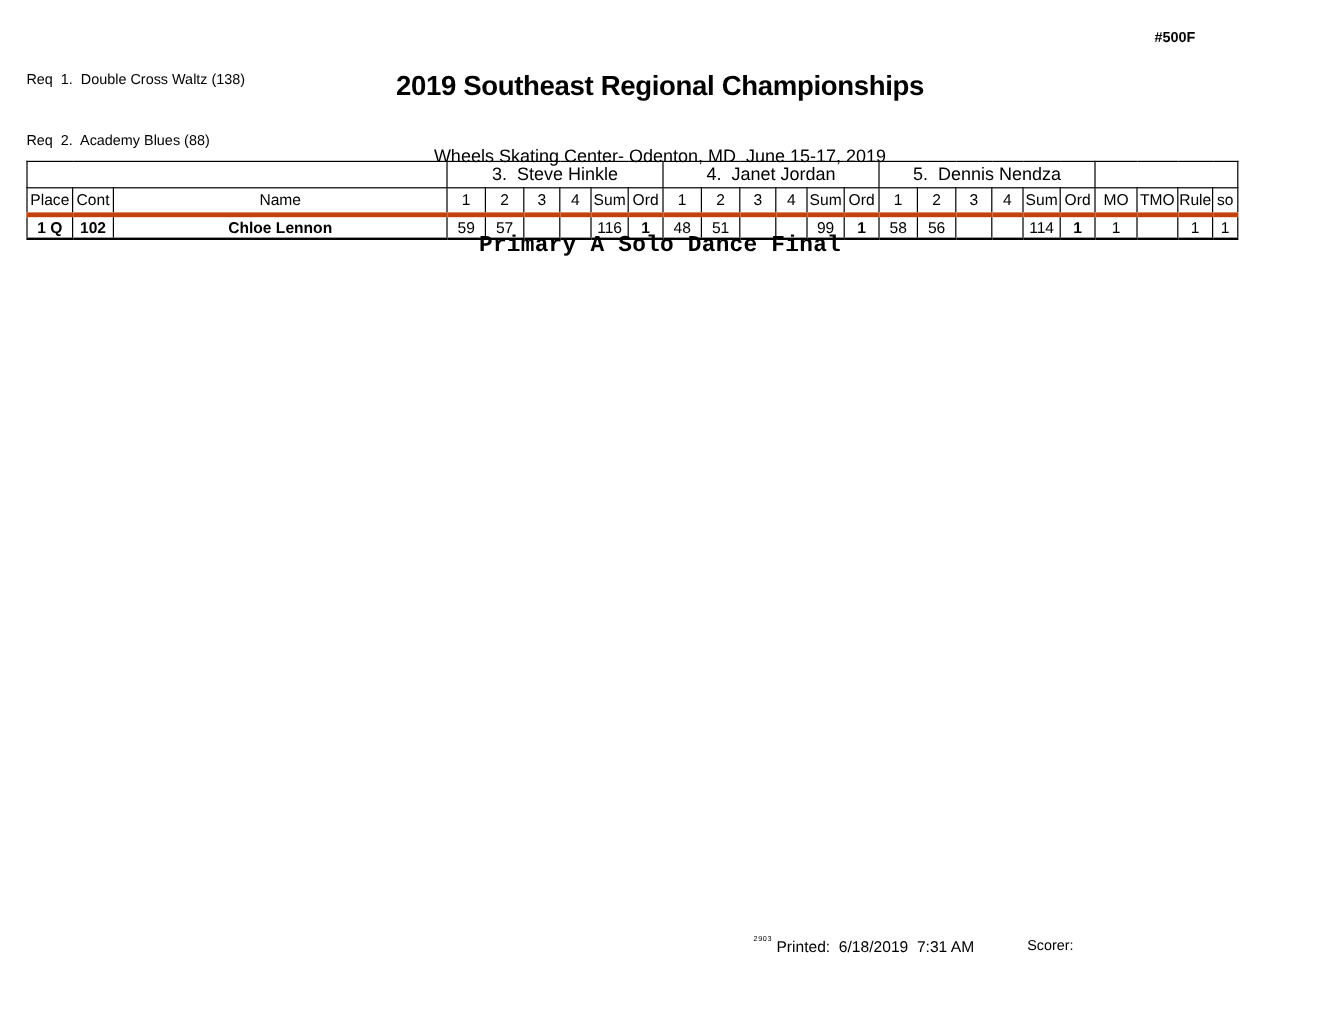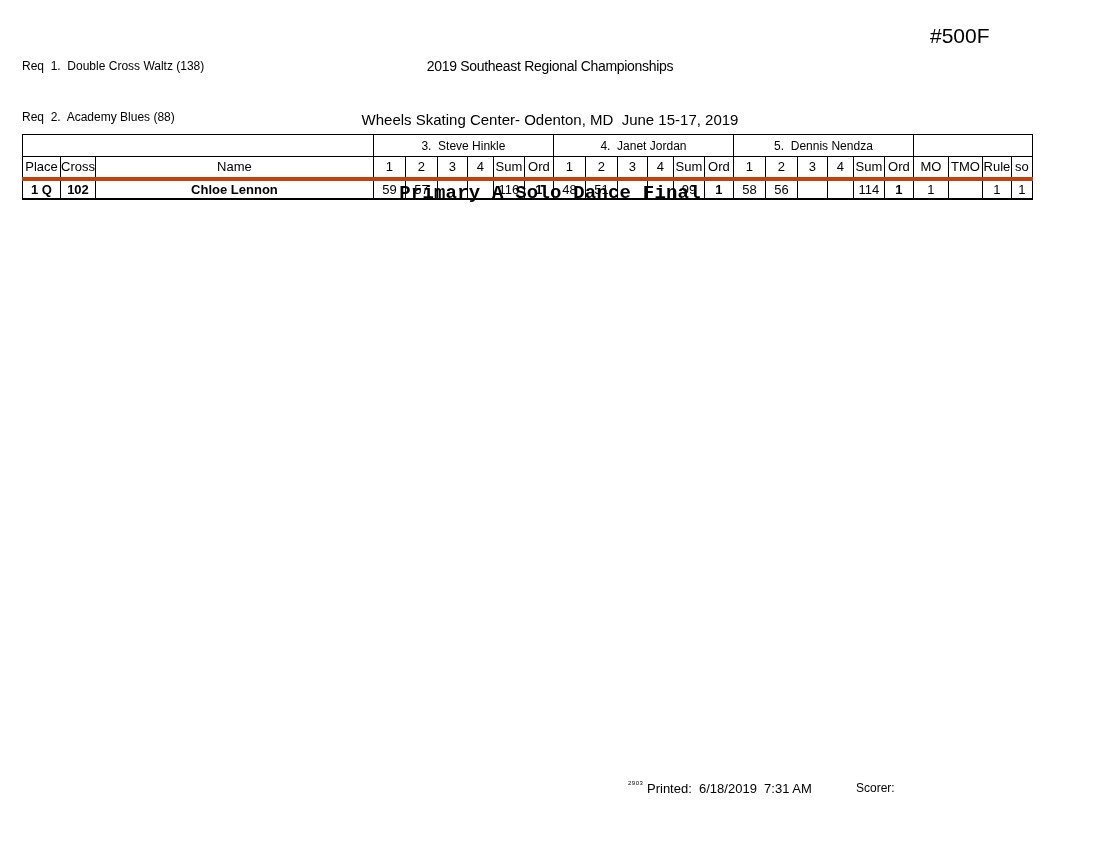--- a/index.html
+++ b/index.html
@@ -9,43 +9,43 @@
     width:1100px; height:850px;
     background:#ffffff;
     font-family:"Liberation Sans","DejaVu Sans",sans-serif;
     color:#000000;
     overflow:hidden;
   }
 
   
   .req-block { position:absolute; left:22px; top:24px; font-size:12px; line-height:17px; white-space:pre; }
   .center-head { position:absolute; left:0; right:0; top:22px; text-align:center; white-space:pre; }
-  .h-title  { font-size:14px; font-weight:normal; letter-spacing:-0.3px; }
+  .h-title  { font-size:23px; font-weight:bold; letter-spacing:-0.3px; }
   .h-venue  { font-size:15px; margin-top:1px; }
   .h-event  { font-size:19px; font-weight:bold; margin-top:18px; letter-spacing:0.2px;font-family:Liberation Mono, monospace; }
   .h-report { font-size:17px; margin-top:3px; }
-  .event-code { position:absolute; left:930px; top:24px; font-size:21px; font-weight:normal; }
+  .event-code { position:absolute; left:962px; top:24px; font-size:12px; font-weight:bold; }
 
   
   table.results {
     position:absolute; left:22px; top:134px;
     border-collapse:collapse; table-layout:fixed;
     font-size:13px;
   }
   table.results td {
     border:1px solid #000;
     height:22px;
     text-align:center;
     vertical-align:middle;
     white-space:pre;
     overflow:hidden;
     padding:0;
   }
   td.nob { border:none; }                    
-  td.jname { text-align:left; padding-left:5px; font-size:12px;margin-left:41px; }
+  td.jname { text-align:left; padding-left:5px; font-size:15px;margin-left:41px; }
   td.namecol { text-align:left; padding-left:6px; }
   td.lefthdr { text-align:left; padding-left:4px;margin-top:20px; }
   td.ord { border-left:3px solid #000; border-right:3px solid #000; }
   tr.data td { border-top:4px solid #c2410c; border-bottom:2px solid #000; height:20px; }
   .b { font-weight:bold; }
 
   
   .foot-code   { position:absolute; left:628px; top:780px; font-size:6px; letter-spacing:0.5px; }
   .foot-printed{ position:absolute; left:647px; top:781px; font-size:13px; white-space:pre; }
   .foot-scorer { position:absolute; left:856px; top:781px; font-size:12px; white-space:pre; }
@@ -101,21 +101,21 @@
         <tr>
       <td class="nob" colspan="3"></td>
       <td class="jname" colspan="6">3.  Steve Hinkle</td>
       <td class="jname" colspan="6">4.  Janet Jordan</td>
       <td class="jname" colspan="6">5.  Dennis Nendza</td>
       <td class="nob" colspan="4"></td>
     </tr>
 
     <tr>
       <td>Place</td>
-      <td>Cross</td>
+      <td>Cont</td>
       <td class="namecol">Name</td>
 
       <td>1</td>
       <td>2</td>
       <td>3</td>
       <td>4</td>
       <td>Sum</td>
       <td class="ord">Ord</td>
 
       <td>1</td>

